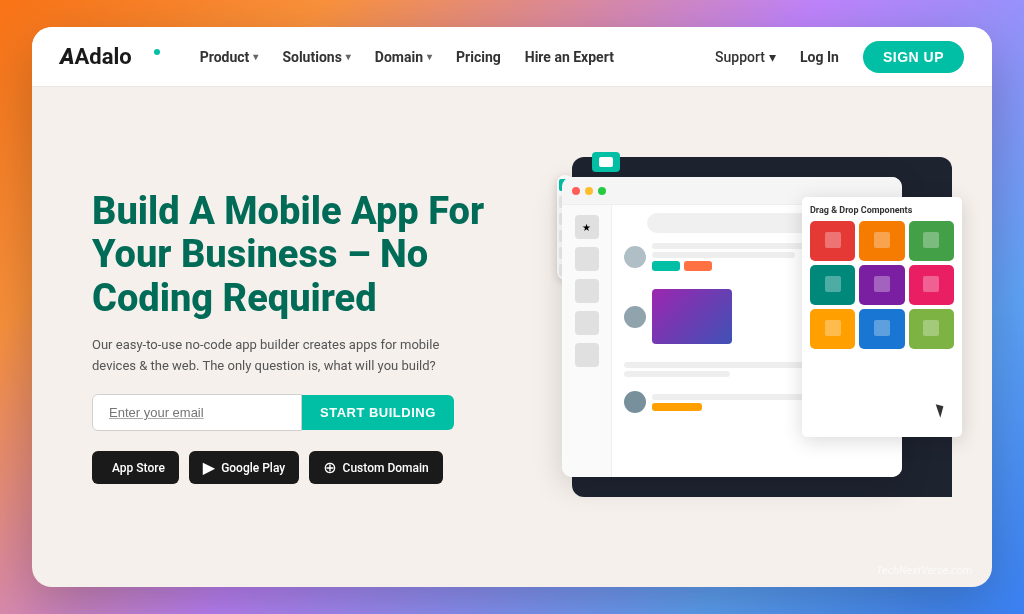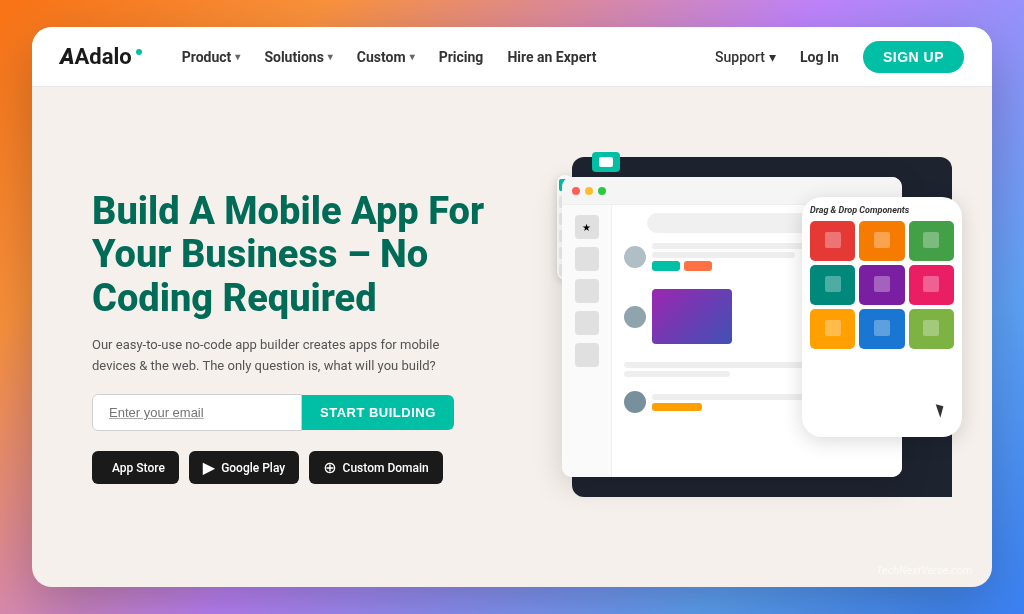--- a/index.html
+++ b/index.html
@@ -30,21 +30,21 @@
       display: flex;
       align-items: center;
       padding: 0 28px;
       border-bottom: 1px solid #e8e8e8;
       gap: 24px;
       flex-shrink: 0;
     }
     .logo {
       display: flex;
       align-items: center;
-      gap: 2px;
+      gap: 20px;
       margin-right: 16px;
     }
     .logo-text {
       font-size: 22px;
       font-weight: 700;
       color: #1a1a1a;
     }
     .logo-dot {
       width: 6px;
       height: 6px;
@@ -304,25 +304,24 @@
       height: 55px;
     }
     
     .dnd-panel {
       position: absolute;
       right: -10px;
       top: 60px;
       width: 160px;
       height: 240px;
       background: white;
-      border-radius: 20px;
+      border-radius: 5px;
       box-shadow: 0 4px 20px rgba(0,0,0,0.15);
       padding: 8px;
       overflow: hidden;
-      font-style: italic;
     }
     .dnd-title {
       font-size: 9px;
       font-weight: 700;
       color: #333;
       margin-bottom: 6px;
     }
     .dnd-grid {
       display: grid;
       grid-template-columns: 1fr 1fr 1fr;
@@ -398,21 +397,21 @@
 
     <div class="nav-item">
       <span>Product</span>
       <span class="chevron">▾</span>
     </div>
     <div class="nav-item">
       <span>Solutions</span>
       <span class="chevron">▾</span>
     </div>
     <div class="nav-item">
-      <span>Custom</span>
+      <span>Domain</span>
       <span class="chevron">▾</span>
     </div>
     <div class="nav-item">
       <span>Pricing</span>
     </div>
     <div class="nav-item">
       <span>Hire an Expert</span>
     </div>
 
     <div class="nav-spacer"></div>

